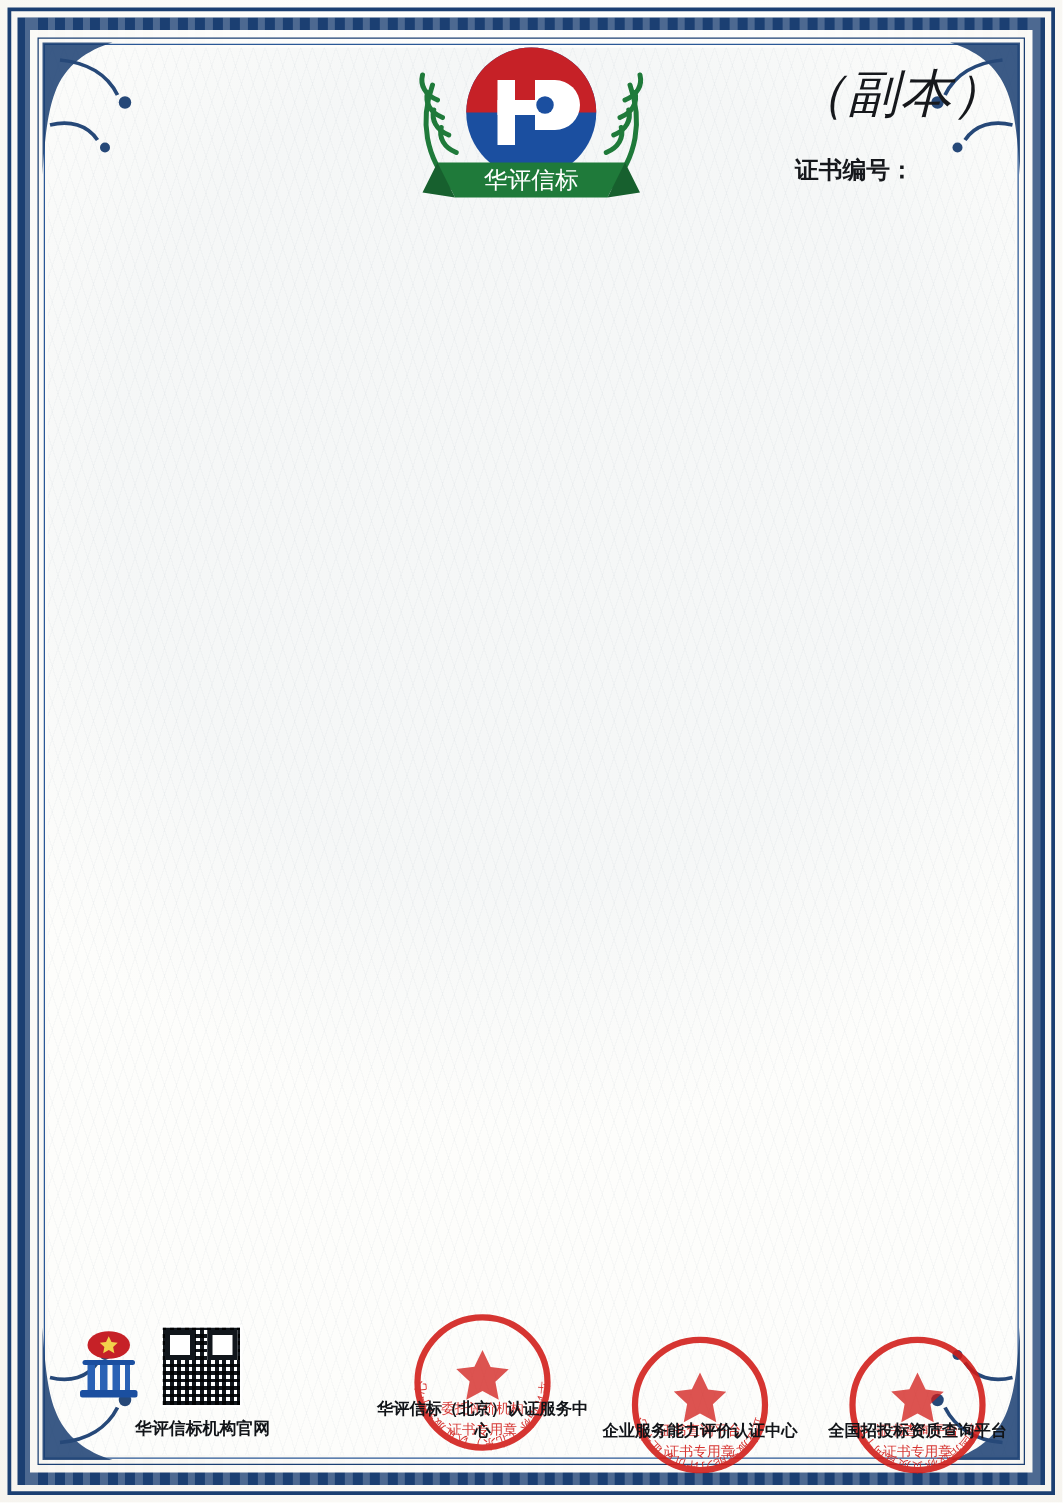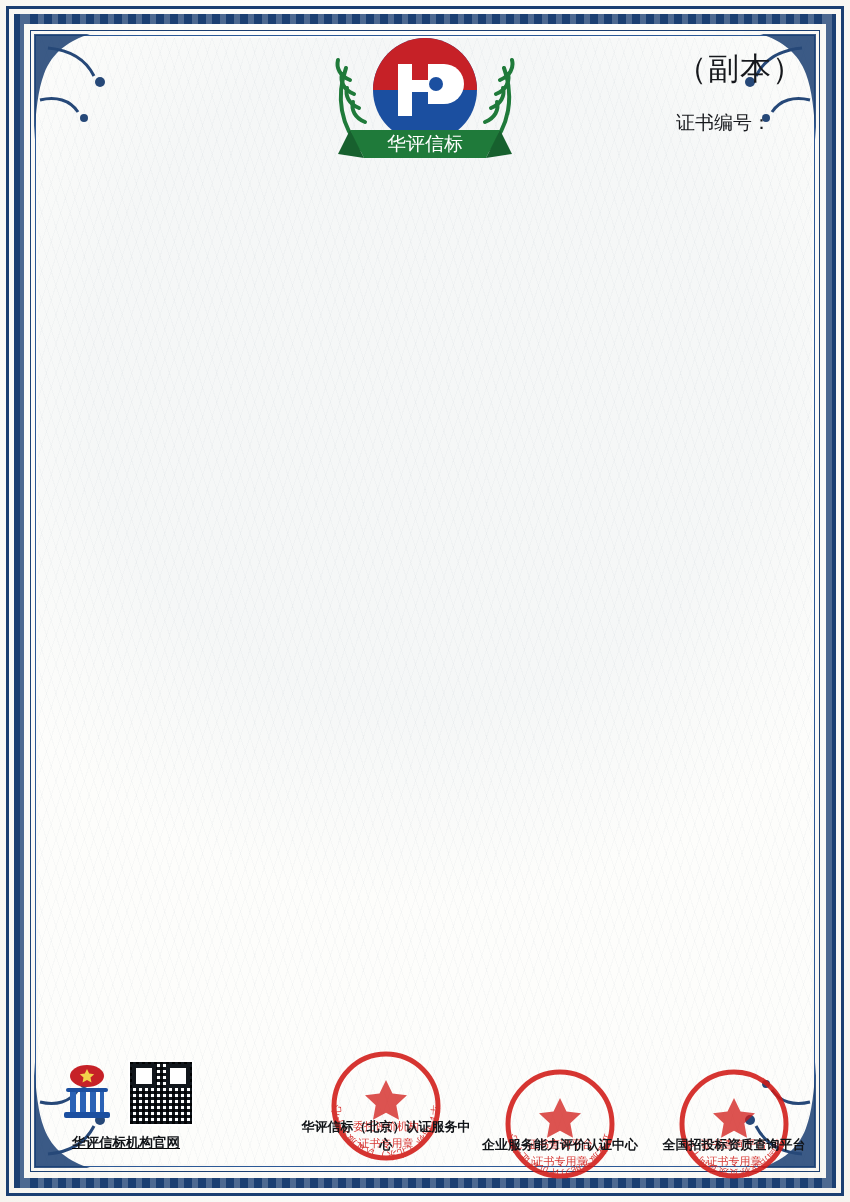--- a/index.html
+++ b/index.html
@@ -78,25 +78,26 @@
     height:175px;
   }
   .emblem{
     position:absolute;left:50%;transform:translateX(-50%);
     top:18px;width:230px;height:160px;
   }
   .copy-block{
     position:absolute;right:46px;top:48px;text-align:left;
   }
   .copy-label{
-    font-size:31px;color:#16181c;letter-spacing:1px;
+    font-size:41px;color:#16181c;letter-spacing:1px;
     font-family:"DejaVu Sans","Liberation Sans",sans-serif;
+    font-style:italic;
   }
   .cert-no-label{
-    margin-top:20px;font-size:19px;color:#16181c;font-weight:normal;
+    margin-top:20px;font-size:19px;color:#16181c;font-weight:bold;
   }
   .cert-no-value{
     margin-top:6px;font-size:21px;color:#d11a16;font-weight:bold;letter-spacing:.5px;
   }
 
   
   .title{
     margin-top:62px;
     text-align:center;
     font-size:40px;line-height:1.28;
@@ -125,21 +126,21 @@
     font-size:18.5px;font-weight:bold;line-height:1.62;
     padding-left:124px;
   }
   .link{letter-spacing:.6px;}
 
   
   .footer{
     position:absolute;left:0;right:0;bottom:28px;height:160px;
   }
   .gov-group{
-    position:absolute;left:36px;bottom:22px;width:180px;text-align:center;text-decoration:underline;
+    position:absolute;left:36px;bottom:22px;width:180px;text-align:right;
   }
   .gov-icons{display:flex;align-items:center;gap:12px;justify-content:center;}
   .qr{
     width:62px;height:62px;
     background:
       repeating-linear-gradient(0deg,#11161c 0 3px, #ffffff 3px 6px),
       repeating-linear-gradient(90deg,#11161c 0 3px, #ffffff 3px 6px);
     background-blend-mode:multiply;
     border:2px solid #fff;
     position:relative;

